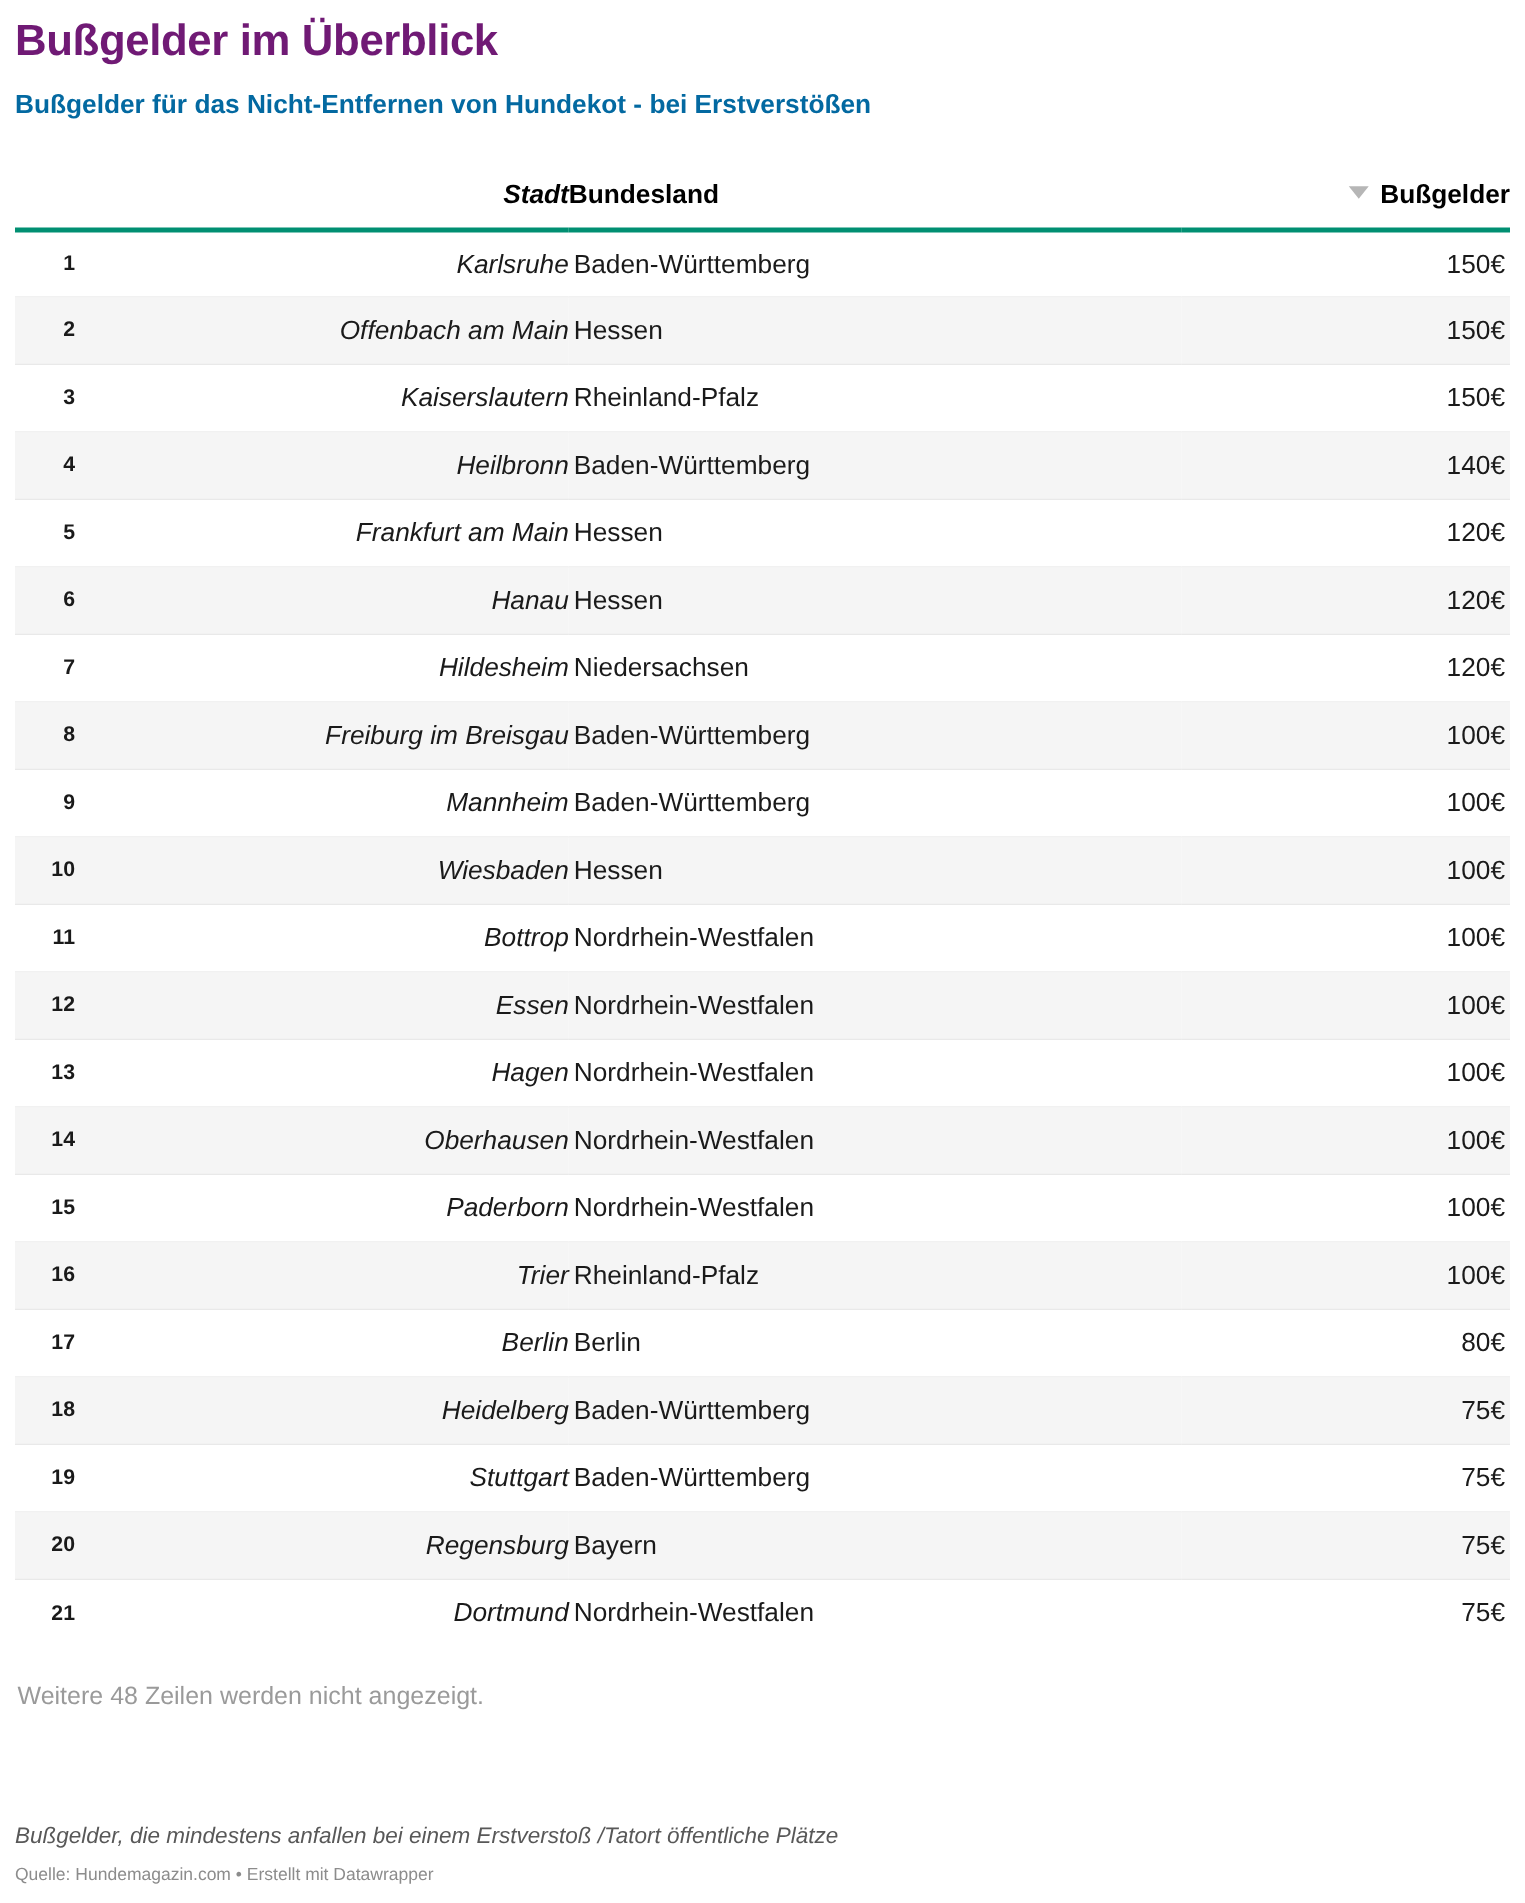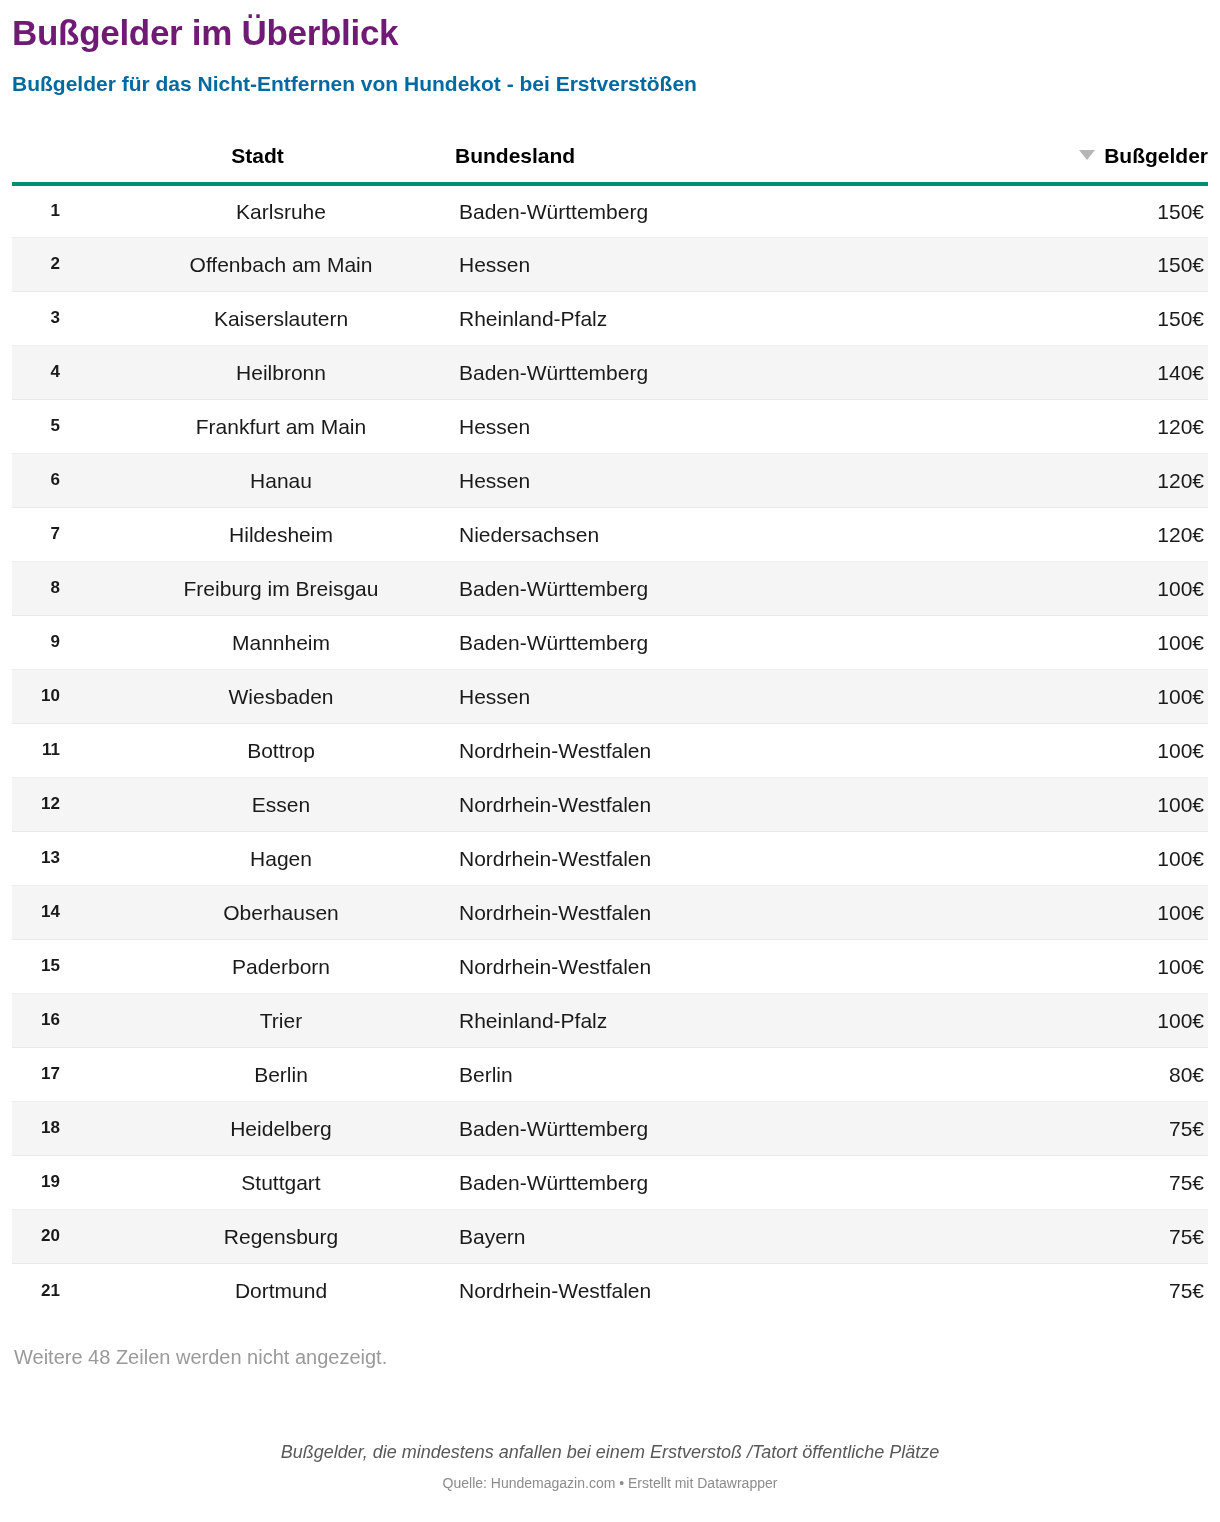--- a/index.html
+++ b/index.html
@@ -61,22 +61,23 @@
     vertical-align: bottom;
     border-bottom: 4px solid #018f72;
   }
 
   th.col-index, td.col-index {
     width: 48px;
     text-align: right;
   }
   th.col-city, td.col-city {
     width: 395px;
-    text-align: center;
+    text-align: right;
     padding-left: 47px;
+    font-style: italic;
   }
   th.col-state, td.col-state {
     width: 490px;
     text-align: left;
     padding-left: 4px;
   }
   th.col-fine, td.col-fine {
     text-align: right;
     padding-right: 4px;
     margin-top: 29px;
@@ -121,23 +122,22 @@
   .truncation-note {
     font-size: 20px;
     color: #9a9a9a;
     padding-top: 28px;
     padding-left: 2px;
   }
 
   .footer {
     position: absolute;
     left: 12px;
-    bottom: 28px;
+    bottom: 12px;
     width: 1196px;
-    text-align: center;
   }
 
   .footer-note {
     font-size: 18px;
     font-style: italic;
     color: #585858;
     line-height: 1.5;
   }
 
   .footer-source {

